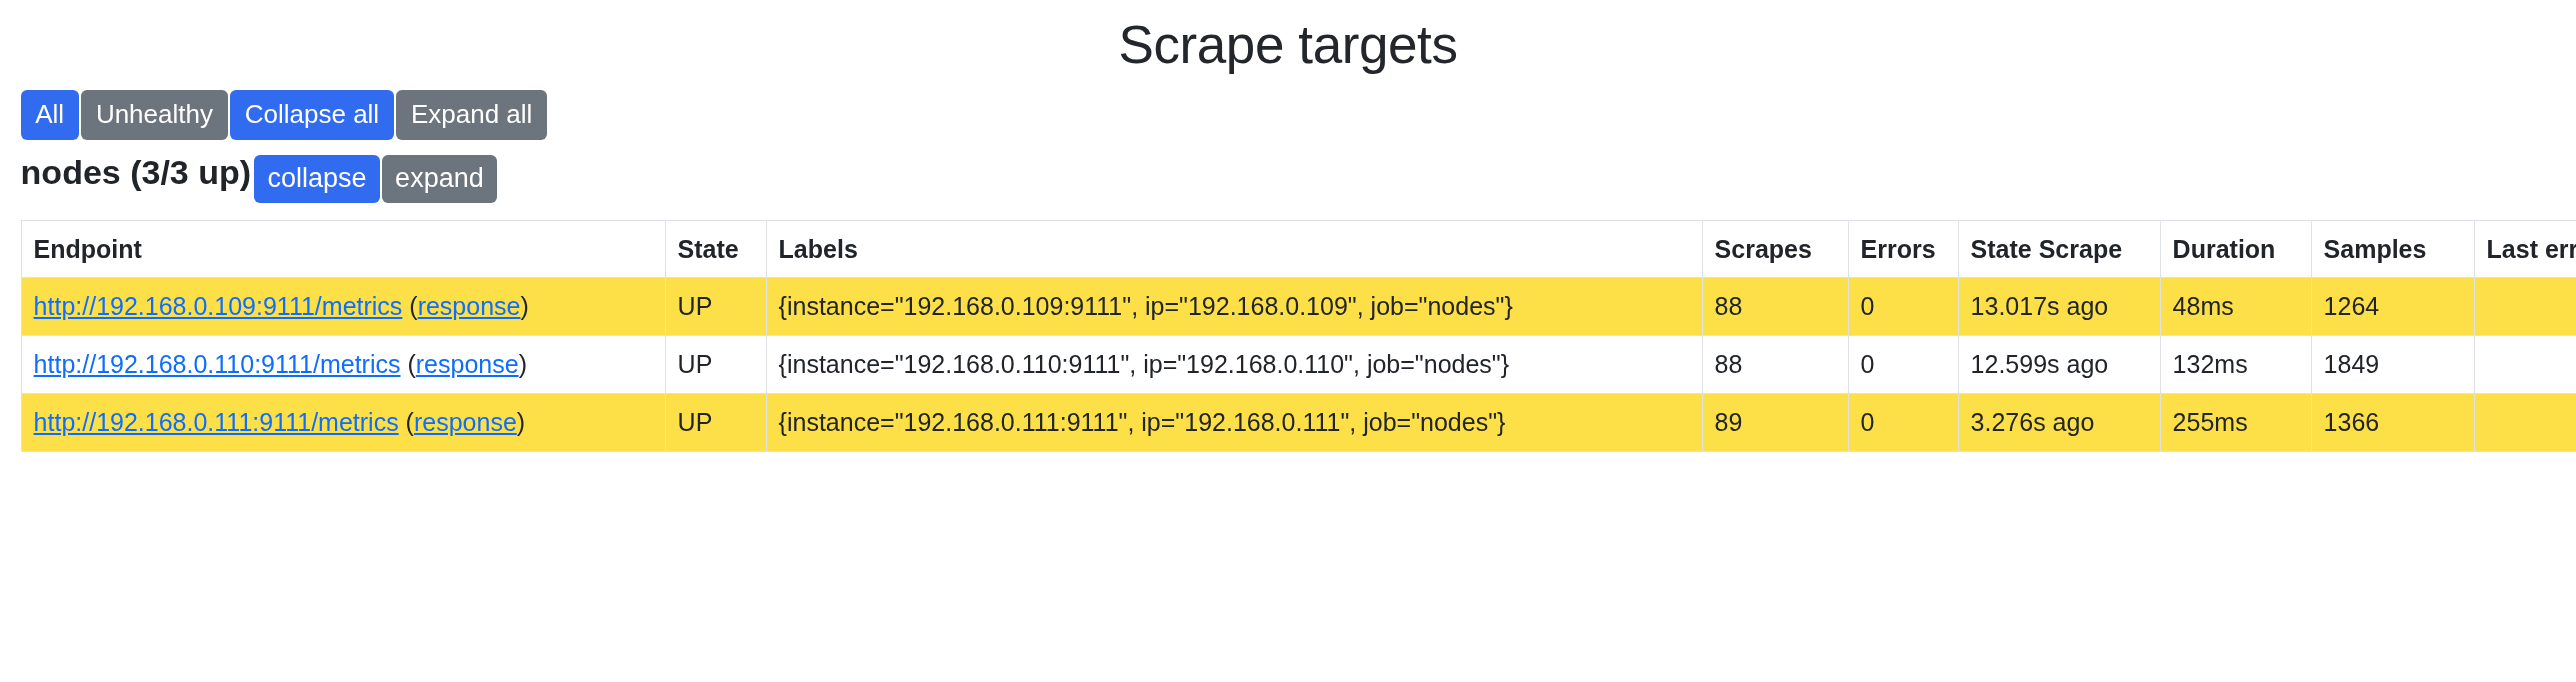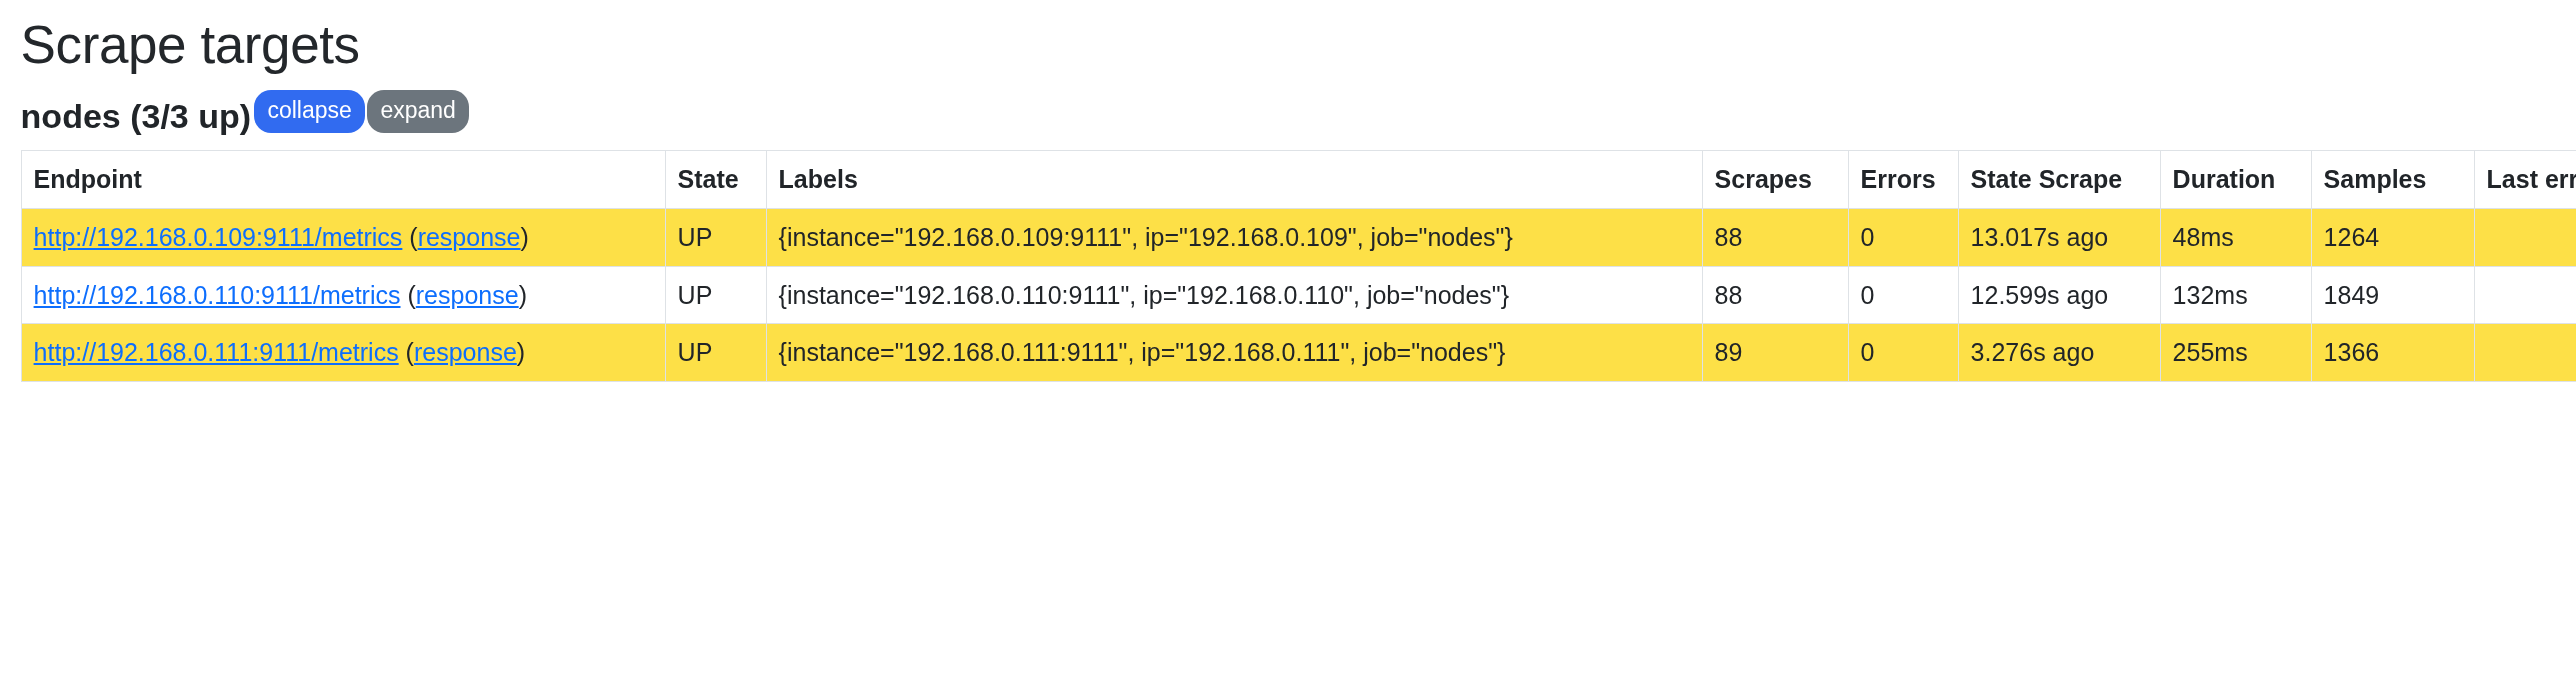--- a/index.html
+++ b/index.html
@@ -23,20 +23,21 @@
   }
 
   
   .page-title {
     font-size: 53px;
     line-height: 1.15;
     font-weight: 400;
     letter-spacing: -0.4px;
     margin: 0 0 13.7px 0;
     color: #23272b;
+    text-align: center;
   }
 
   
   .filter-bar {
     display: flex;
     align-items: flex-start;
     gap: 2.6px;
     margin: 0 0 15.4px 0;
   }
   .btn {
@@ -53,36 +54,36 @@
     cursor: pointer;
     white-space: nowrap;
     box-sizing: border-box;
   }
   .btn-primary { background: #316bf0; }
   .btn-secondary { background: #6c757d; }
 
   
   .job-header {
     display: flex;
-    align-items: flex-end;
+    align-items: flex-start;
     gap: 0px;
     margin: 0 0 17px 0;
   }
   .job-title {
     font-size: 34px;
     font-weight: 700;
     color: #212529;
     line-height: 1;
     margin-right: 3.4px;
     white-space: nowrap;
   }
   .btn-sm {
-    font-size: 23px;
+    font-size: 27px;
     padding: 9.4px 13px 11px 13px;
-    border-radius: 17px;
+    border-radius: 6px;
     margin-right: 2.6px;
   }
 
   
   .table-wrap {
     width: 2535px;
   }
   table.targets {
     border-collapse: collapse;
     border-spacing: 0;
@@ -130,20 +131,26 @@
   }
   .paren { color: #212529; }
 </style>
 </head>
 <body>
 
 <div class="page">
 
   <h1 class="page-title">Scrape targets</h1>
 
+  <div class="filter-bar">
+    <button class="btn btn-primary">All</button>
+    <button class="btn btn-secondary">Unhealthy</button>
+    <button class="btn btn-primary">Collapse all</button>
+    <button class="btn btn-secondary">Expand all</button>
+  </div>
 
   <div class="job-header">
     <span class="job-title">nodes (3/3 up)</span>
     <button class="btn btn-primary btn-sm">collapse</button>
     <button class="btn btn-secondary btn-sm">expand</button>
   </div>
 
   <div class="table-wrap">
     <table class="targets">
       <colgroup>

